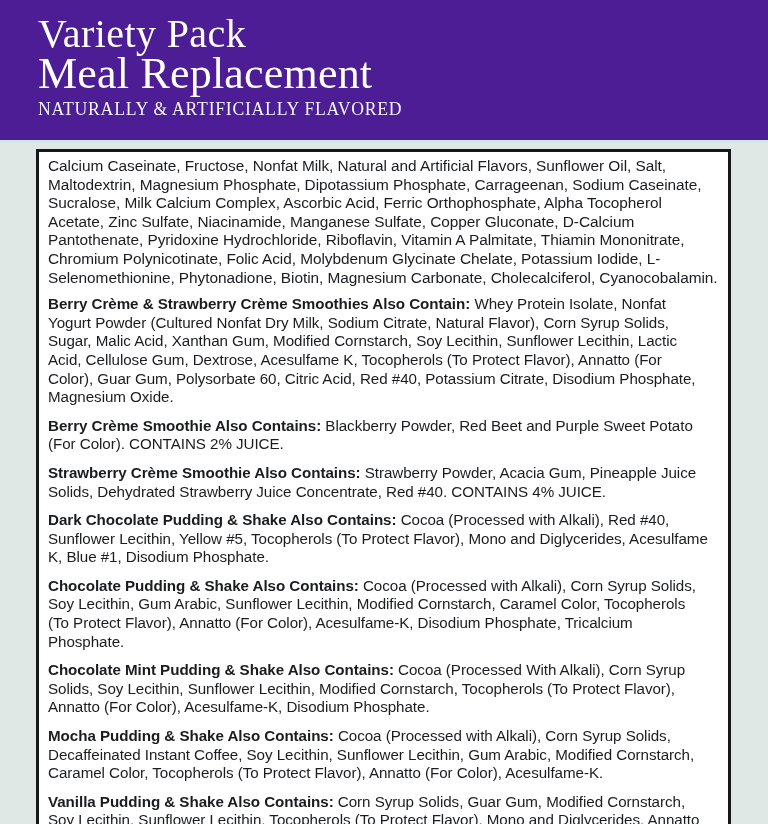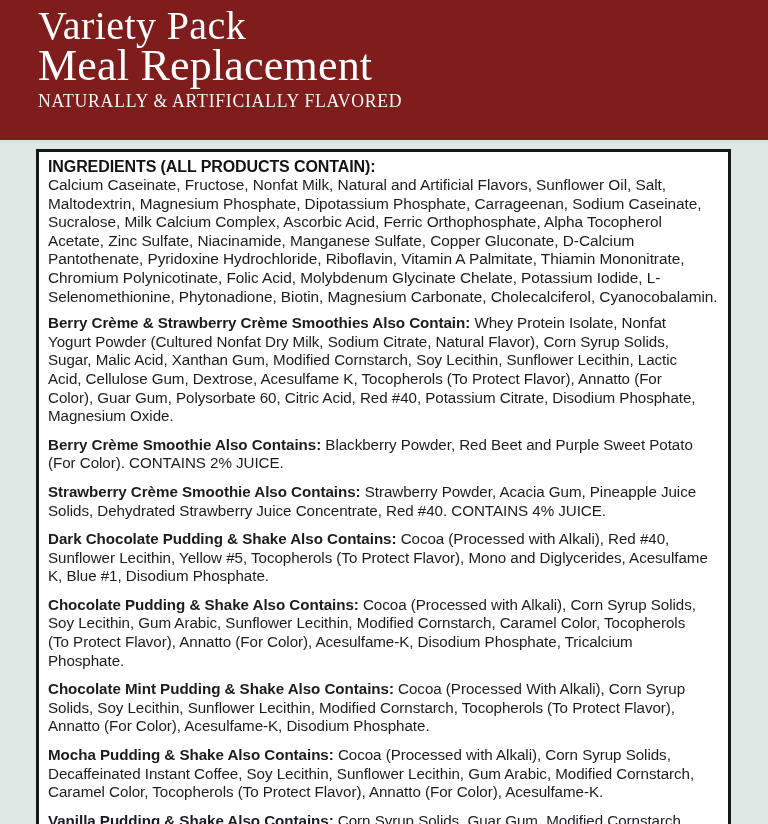--- a/index.html
+++ b/index.html
@@ -15,23 +15,23 @@
     position: relative;
   }
 
   
   .header-band {
     position: absolute;
     left: 0;
     top: 0;
     width: 768px;
     height: 143px;
-    background: #7f1d1d;
+    background: #4c1d95;
     box-sizing: border-box;
-    padding: 4px 0 0 38px;
+    padding: 12px 0 0 38px;
   }
   .header-band::after {
     content: "";
     position: absolute;
     left: 0; right: 0; bottom: 0;
     height: 3px;
     background: #d7e4e6;
   }
   .title-main {
     font-family: "Liberation Serif", serif;
@@ -105,21 +105,20 @@
 
 <div class="header-band">
   <div class="title-main">Variety Pack</div>
   <div class="title-sub">Meal Replacement</div>
   <div class="title-flavor">NATURALLY &amp; ARTIFICIALLY FLAVORED</div>
 </div>
 
 <div class="panel">
 
   <div class="block">
-    <span class="heading-all">INGREDIENTS (ALL PRODUCTS CONTAIN):</span>
     <span class="txt">Calcium Caseinate, Fructose, Nonfat Milk, Natural and Artificial Flavors, Sunflower Oil, Salt, Maltodextrin, Magnesium Phosphate, Dipotassium Phosphate, Carrageenan, Sodium Caseinate, Sucralose, Milk Calcium Complex, Ascorbic Acid, Ferric Orthophosphate, Alpha Tocopherol Acetate, Zinc Sulfate, Niacinamide, Manganese Sulfate, Copper Gluconate, D-Calcium Pantothenate, Pyridoxine Hydrochloride, Riboflavin, Vitamin A Palmitate, Thiamin Mononitrate, Chromium Polynicotinate, Folic Acid, Molybdenum Glycinate Chelate, Potassium Iodide, L-Selenomethionine, Phytonadione, Biotin, Magnesium Carbonate, Cholecalciferol, Cyanocobalamin.</span>
   </div>
 
   <div class="block txt">
     <span class="lead">Berry Crème &amp; Strawberry Crème Smoothies Also Contain:</span><span> Whey Protein Isolate, Nonfat Yogurt Powder (Cultured Nonfat Dry Milk, Sodium Citrate, Natural Flavor), Corn Syrup Solids, Sugar, Malic Acid, Xanthan Gum, Modified Cornstarch, Soy Lecithin, Sunflower Lecithin, Lactic Acid, Cellulose Gum, Dextrose, Acesulfame K, Tocopherols (To Protect Flavor), Annatto (For Color), Guar Gum, Polysorbate 60, Citric Acid, Red #40, Potassium Citrate, Disodium Phosphate, Magnesium Oxide.</span>
   </div>
 
   <div class="block txt">
     <span class="lead">Berry Crème Smoothie Also Contains:</span><span> Blackberry Powder, Red Beet and Purple Sweet Potato (For Color).  CONTAINS 2% JUICE.</span>
   </div>

